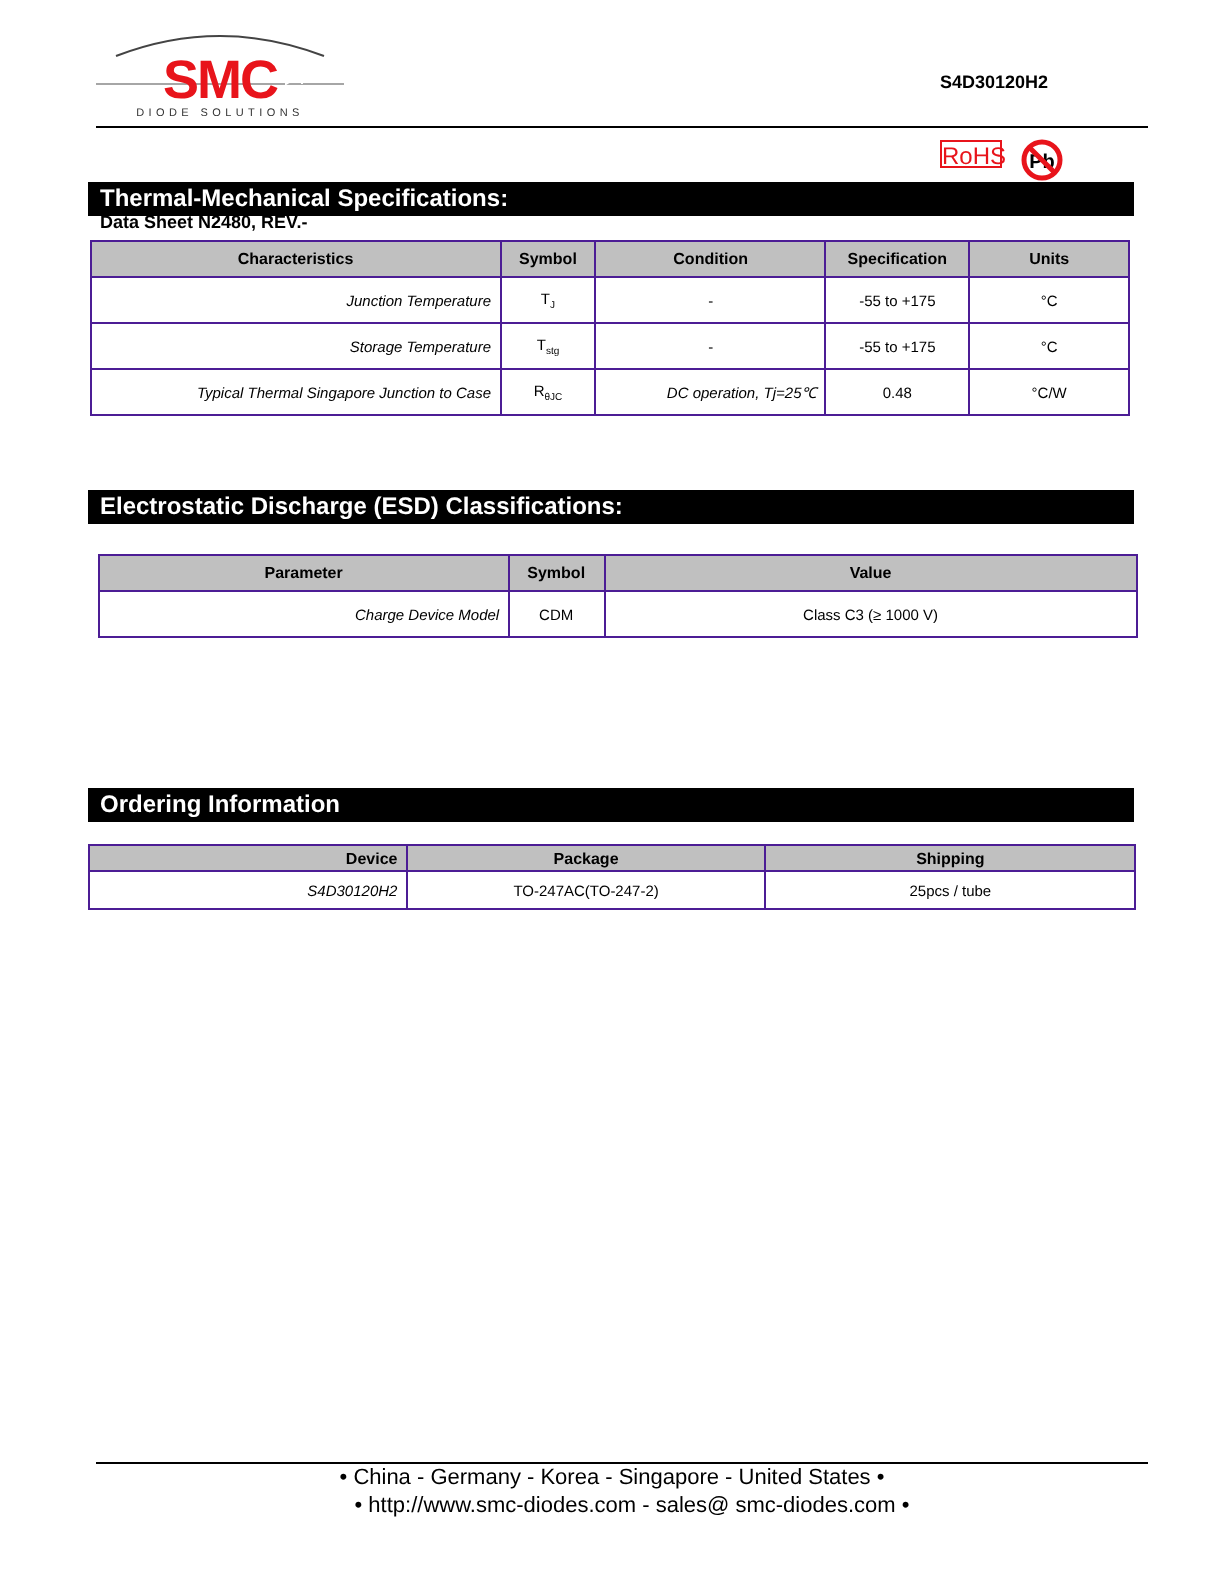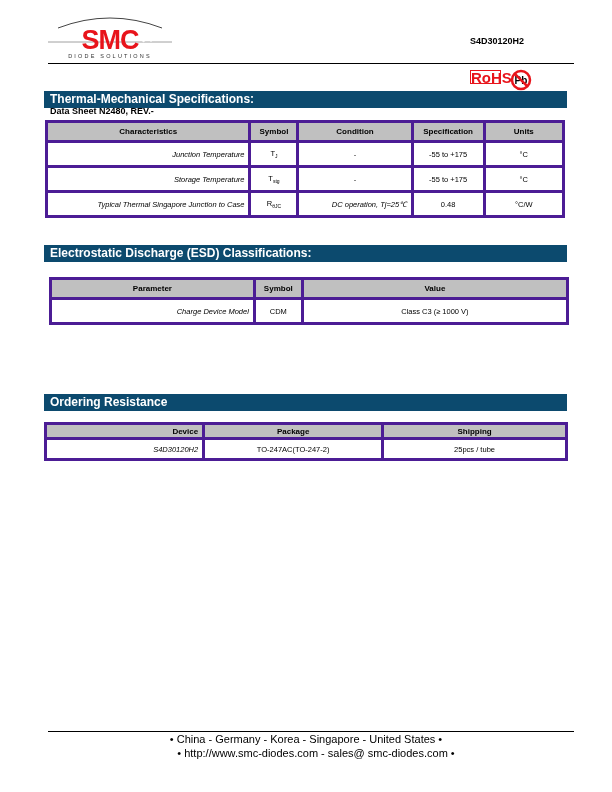--- a/index.html
+++ b/index.html
@@ -9,29 +9,29 @@
 
     
     .logo { left: 48px; top: 14px; width: 124px; height: 46px; }
     .logo svg { display: block; }
 
     .part-number { left: 470px; top: 36px; font-size: 9px; font-weight: bold; }
     .header-line { left: 48px; top: 63px; width: 526px; height: 1px; background: #000; }
     .tech-data { left: 50px; top: 65px; font-size: 9px; font-weight: bold; line-height: 11px; margin-top: 30px; }
 
     .rohs { left: 470px; top: 70px; width: 31px; height: 14px; border: 1.5px solid #e8141b;
-            color: #e8141b; font-size: 15px; font-weight: bold; text-align: center; line-height: 14px;
+            color: #e8141b; font-size: 12px; font-weight: normal; text-align: center; line-height: 14px;
             box-sizing: border-box; }
     .pb { left: 510px; top: 69px; width: 22px; height: 22px; }
 
-    .section-bar { left: 44px; width: 523px; height: 17px; background: #0c4a6e; color: #fff;
+    .section-bar { left: 44px; width: 523px; height: 17px; background: #000000; color: #fff;
                    font-size: 12px; font-weight: bold; line-height: 17px; padding-left: 6px; box-sizing: border-box; }
 
     table { border-collapse: collapse; position: absolute; font-size: 7.5px; }
-    th, td { border: 3px solid #4c1d95; padding: 0 4px; }
+    th, td { border: 1px solid #4c1d95; padding: 0 4px; }
     th { background: #c0c0c0; font-weight: bold; font-size: 8px; height: 17px; text-align: center; }
     td.c { text-align: center; }
     td.l { text-align: right; font-style: italic; }
     sub { font-size: 5px; vertical-align: -2px; }
 
     .thermal { left: 45px; top: 120px; width: 520px; }
     .thermal td { height: 22px; }
     .esd { left: 49px; top: 277px; width: 520px; }
     .esd td { height: 22px; }
     .order { left: 44px; top: 422px; width: 524px; }
@@ -127,21 +127,21 @@
     <th>Value</th>
   </tr>
   <tr>
     <td class="l">Charge Device Model</td>
     <td class="c">CDM</td>
     <td class="c">Class C3 (≥ 1000 V)</td>
   </tr>
 </tbody>
   </table>
 
-<div class="abs section-bar" style="top:394px;">Ordering Resistance</div>
+<div class="abs section-bar" style="top:394px;">Ordering Information</div>
 <table class="order">
   <colgroup>
     <col style="width:159px">
       <col style="width:180px">
       <col style="width:185px">
   </colgroup>
   <tbody>
       <tr>
     <th style="text-align:right;">Device</th>
     <th>Package</th>

